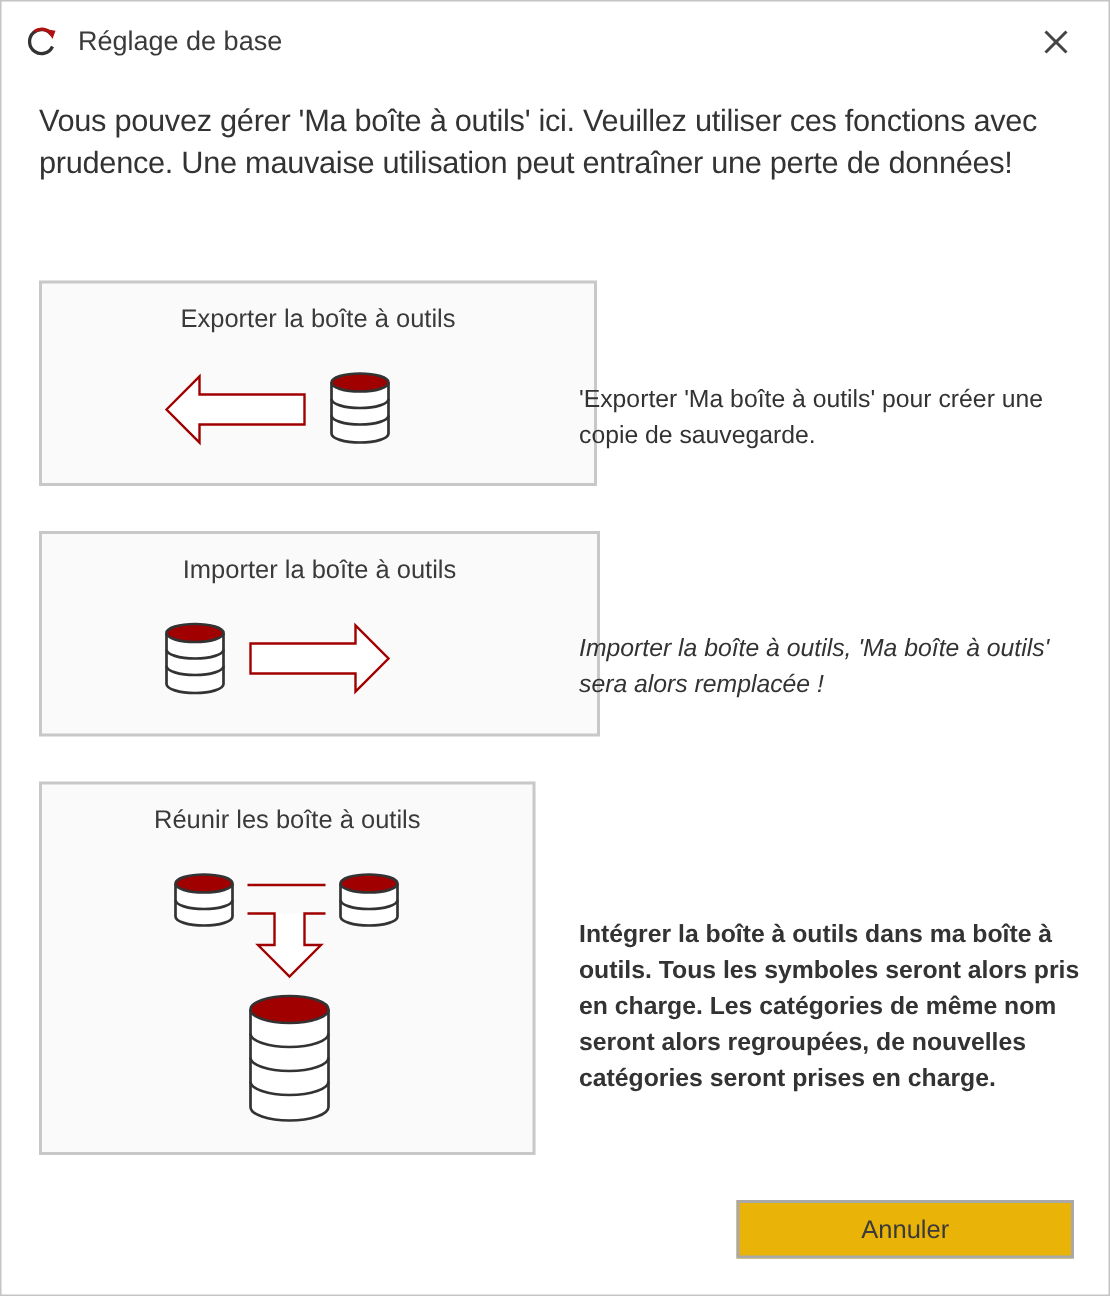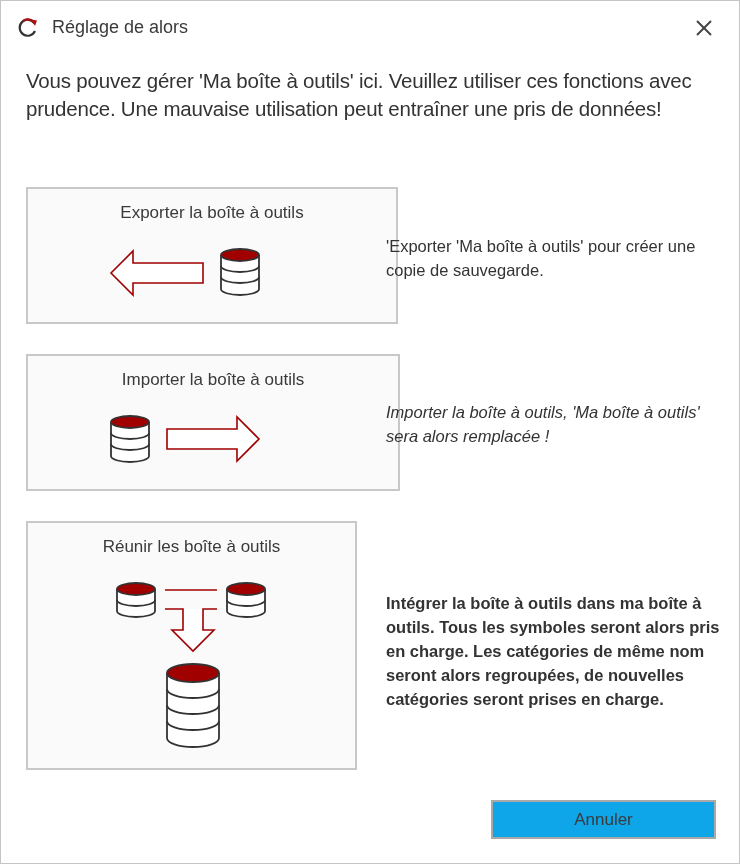--- a/index.html
+++ b/index.html
@@ -38,53 +38,53 @@
       border: 2px solid #c8c8c8; background: #fafafa;
       cursor: pointer; box-sizing: content-box;
     }
     .card-label {
       position: absolute; left: 0; width: 100%; text-align: center;
       font-size: 17px; color: #3a3a3a; top: 14px; white-space: nowrap;
     }
     .card svg { position: absolute; left: 0; top: 0; }
     .desc {
       position: absolute; left: 385px; width: 340px;
-      font-size: 16.5px; line-height: 24px; color: #333;
+      font-size: 16.5px; line-height: 24px; color: #333; margin-top: 20px;
     }
     .cancel-btn {
       position: absolute; left: 490px; top: 799px; width: 221px; height: 35px;
-      border: 2px solid #a9a9a9; background: #0ea5e9;
+      border: 2px solid #a9a9a9; background: #eab308;
       font-size: 17px; color: #3a3a3a;
       display: flex; align-items: center; justify-content: center;
       cursor: pointer; box-sizing: content-box;
     }
   </style>
 </head>
 <body>
 
 <div class="window">
 
   <div class="titlebar">
     <span class="app-icon">
       <svg width="22" height="22" viewBox="0 0 22 22">
         <path d="M17.5 7.5 A8 8 0 1 0 18 15" fill="none" stroke="#333" stroke-width="2.2"></path>
         <path d="M6 5 A8 8 0 0 1 16.5 5.8" fill="none" stroke="#b01010" stroke-width="2.2"></path>
         <polygon points="14,3.5 20,4.5 18,10" fill="#b01010"></polygon>
       </svg>
     </span>
-    <span class="title">Réglage de alors</span>
+    <span class="title">Réglage de base</span>
     <div class="close-btn">
       <svg width="18" height="18" viewBox="0 0 18 18">
         <line x1="2" y1="2" x2="16" y2="16" stroke="#444" stroke-width="2"></line>
         <line x1="16" y1="2" x2="2" y2="16" stroke="#444" stroke-width="2"></line>
       </svg>
     </div>
   </div>
 
-  <div class="intro">Vous pouvez gérer 'Ma boîte à outils' ici. Veuillez utiliser ces fonctions avec prudence. Une mauvaise utilisation peut entraîner une pris de données!</div>
+  <div class="intro">Vous pouvez gérer 'Ma boîte à outils' ici. Veuillez utiliser ces fonctions avec prudence. Une mauvaise utilisation peut entraîner une perte de données!</div>
 
   <div class="card" style="top:186px; height:133px;padding-left:41px;">
     <span class="card-label">Exporter la boîte à outils</span>
     <svg width="327" height="133" viewBox="0 0 327 133">
 
       <polygon points="83,84 105,62 105,74 175,74 175,94 105,94 105,106" fill="#ffffff" stroke="#a00000" stroke-width="1.6"></polygon>
 
       <g transform="translate(193,56)">
         <path d="M0,10 V44 A19,6 0 0 0 38,44 V10" fill="#fff" stroke="#333" stroke-width="1.8"></path>
         <path d="M0,21 A19,6 0 0 0 38,21" fill="none" stroke="#333" stroke-width="1.8"></path>

